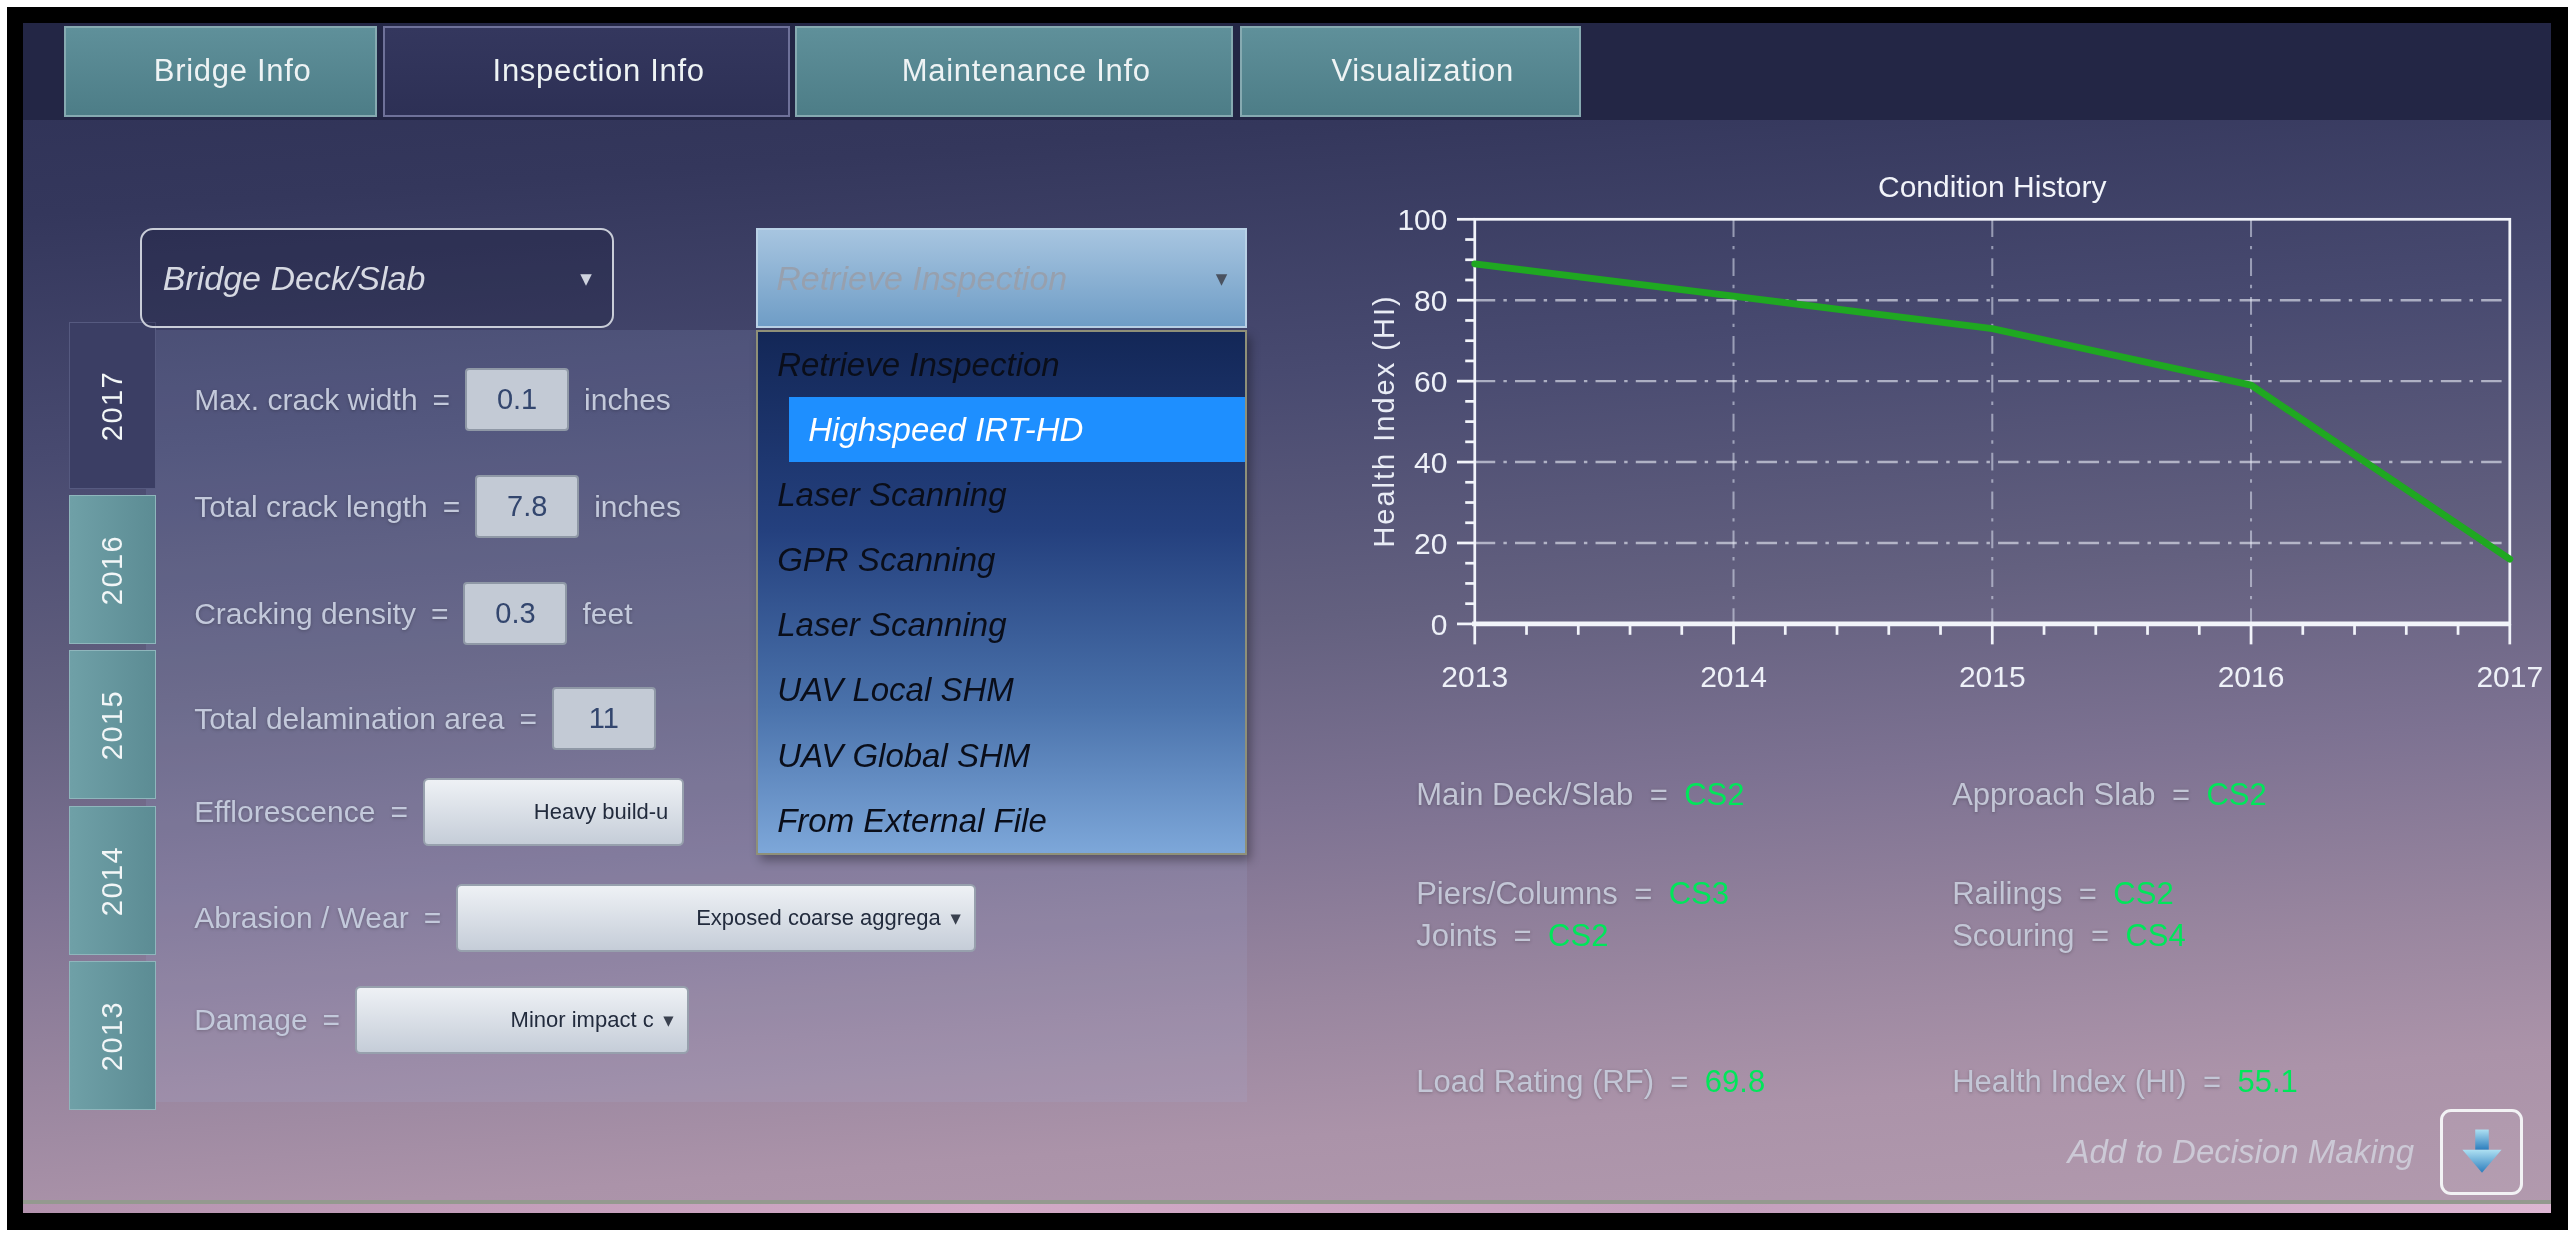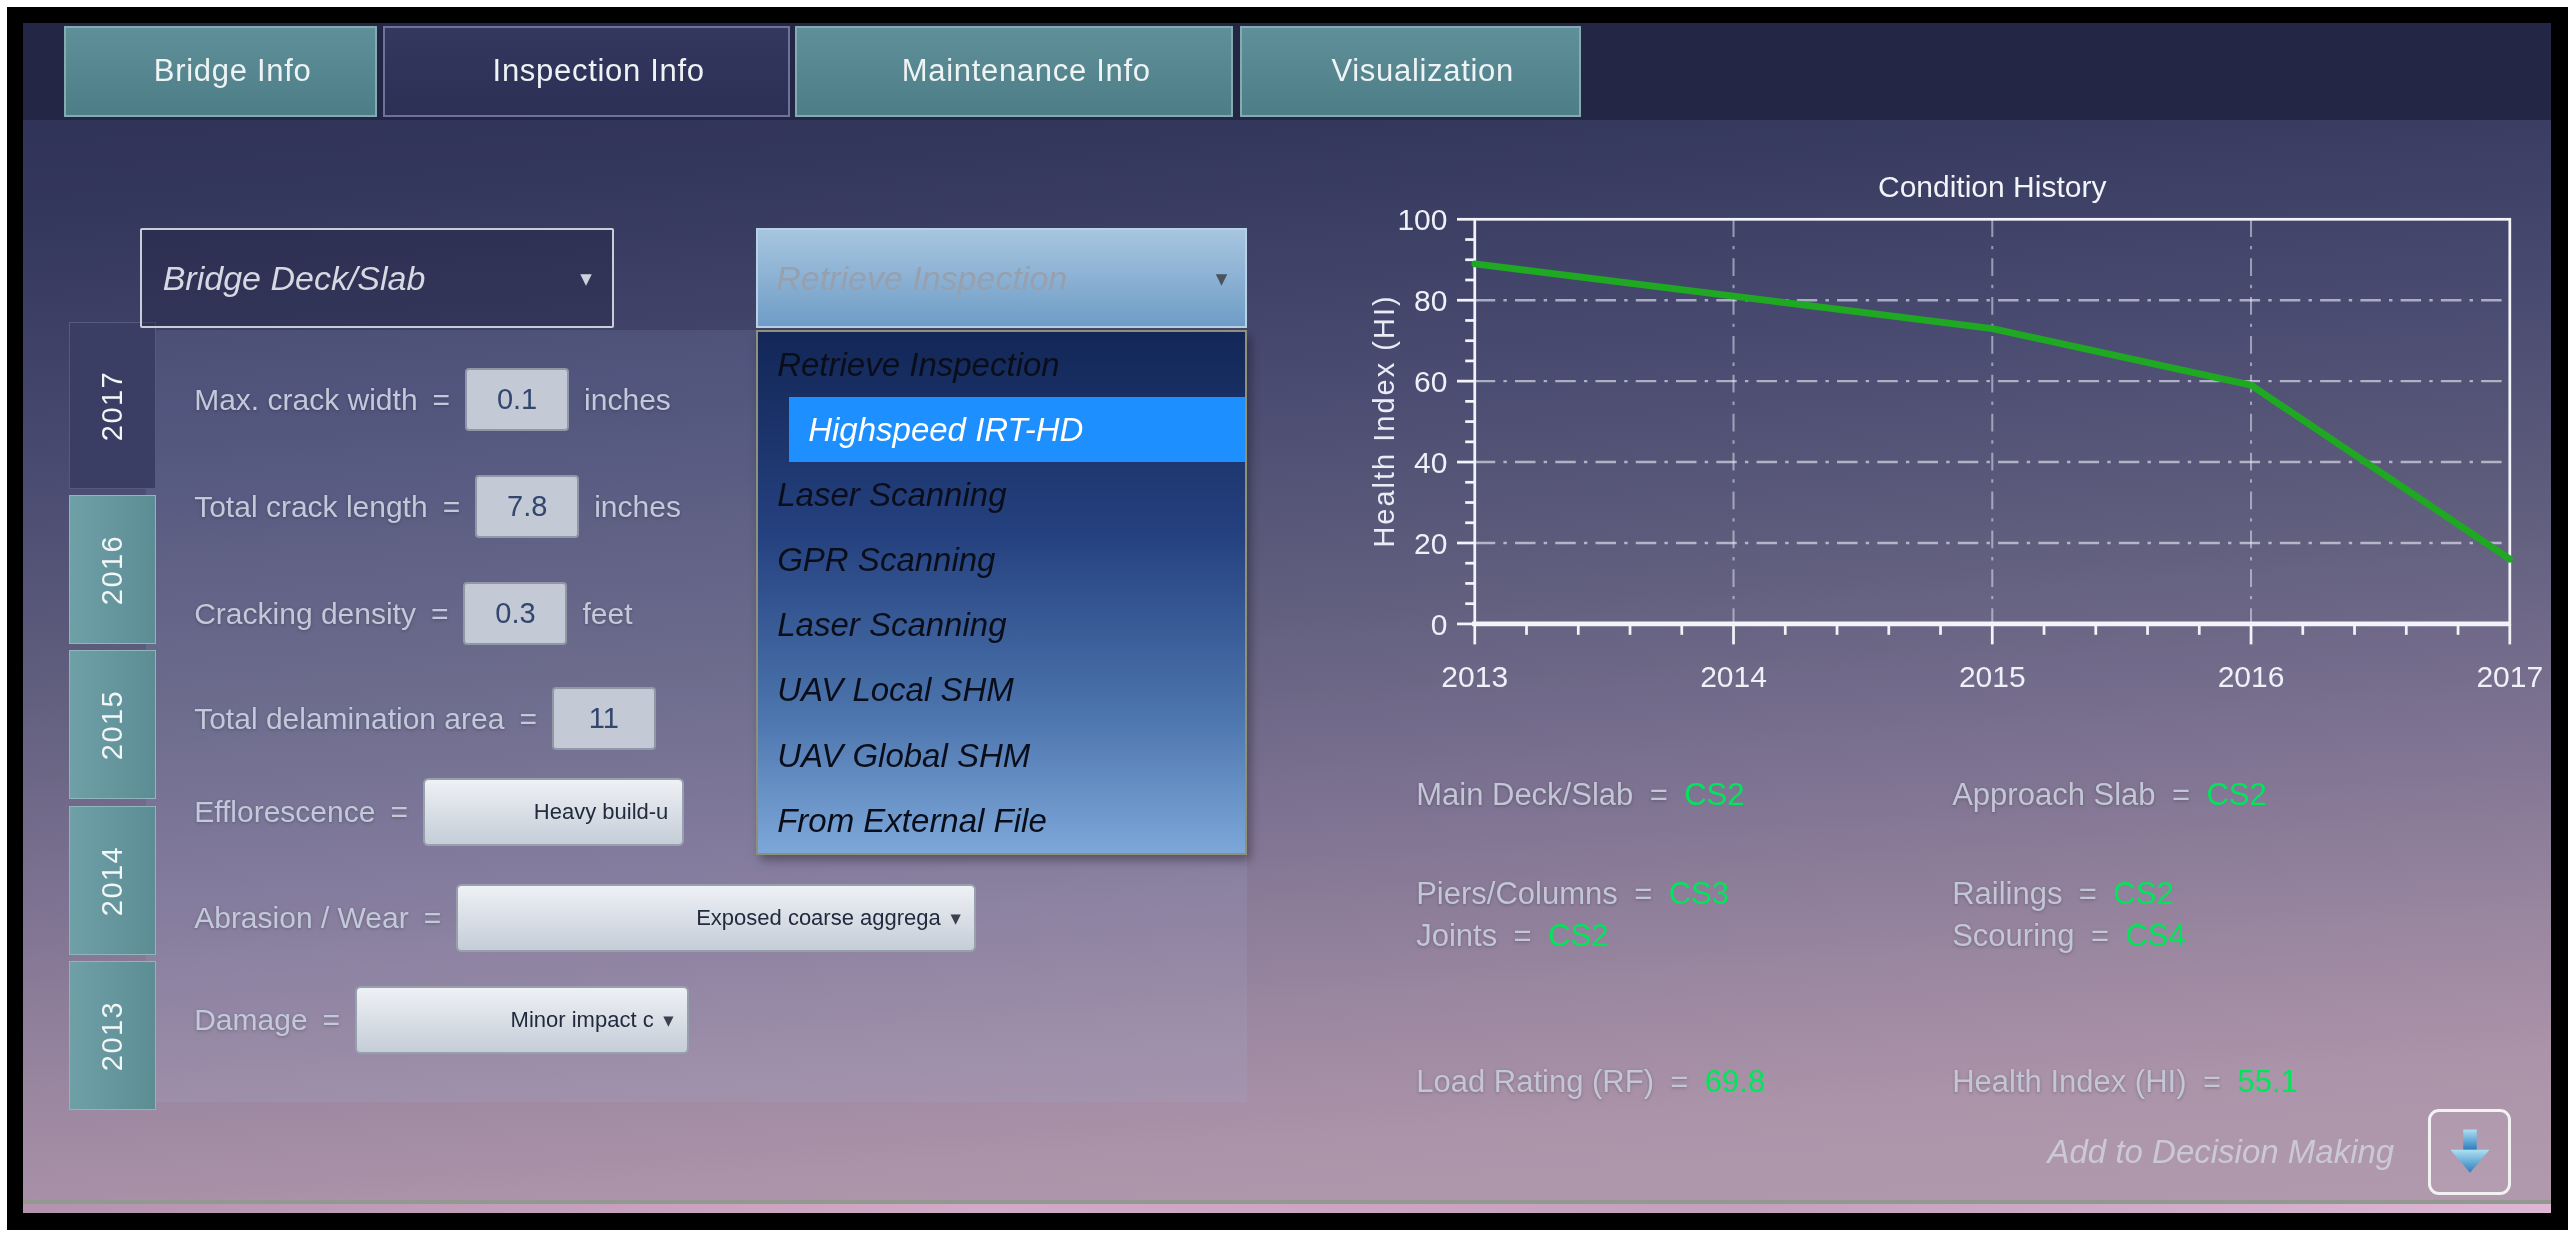--- a/index.html
+++ b/index.html
@@ -10,21 +10,21 @@
     background:linear-gradient(176deg,#2e3155 0%,#34375c 14%,#484a70 32%,#63607f 50%,
                #7d7292 64%,#99869f 78%,#ab93a9 88%,#b29aae 100%);}
   
   .tabbar{position:absolute;left:0;top:0;width:2528px;height:97px;background:#232645;}
   .tab{position:absolute;top:2.7px;height:91px;display:flex;align-items:center;justify-content:center;
        font-size:31px;color:#eef3f4;letter-spacing:0.7px;
        background:linear-gradient(#5f909a,#4d7d87);border:2px solid #86aab1;box-sizing:border-box;padding-left:24px;}
   .tab.active{background:linear-gradient(#34375e,#2d3055);border-color:#6e7199;}
   
   .combo{position:absolute;left:117px;top:205px;width:474px;height:100px;box-sizing:border-box;
-         border:2.7px solid #c9cdd8;border-radius:2px;background:rgba(24,28,56,0.30);
+         border:2.7px solid #c9cdd8;border-radius:13px;background:rgba(24,28,56,0.30);
          display:flex;align-items:center;padding:0 20.5px;z-index:5;}
   .combo .val{flex:1;font-size:34px;font-style:italic;color:#d6d9e2;white-space:nowrap;}
   .combo .arr{font-size:23px;color:#cfd3de;}
   .retrieve-btn{position:absolute;left:733px;top:205px;width:491px;height:100px;box-sizing:border-box;
          border:2.7px solid #b9d1e6;background:linear-gradient(#a7c5e0,#6f9dc6);
          display:flex;align-items:center;padding:0 18px;z-index:5;}
   .retrieve-btn .val{flex:1;font-size:34px;font-style:italic;color:#97a0ae;white-space:nowrap;}
   .retrieve-btn .arr{font-size:23px;color:#4a5260;}
   
   .ddlist{position:absolute;left:733px;top:307px;width:491px;height:525px;box-sizing:border-box;
@@ -66,21 +66,21 @@
   .plotbox{fill:none;stroke:#f2f4fa;stroke-width:4;}
   .axis-bottom{stroke:#f2f4fa;stroke-width:7;}
   .ytick,.xtick{fill:#eef1f8;font-size:44px;font-family:"Liberation Sans",sans-serif;}
   .dataline{fill:none;stroke-width:10;stroke-linejoin:round;stroke-linecap:round;}
   
   .crow{position:absolute;left:1393px;width:1105px;display:flex;height:57px;align-items:center;z-index:3;}
   .ccell{display:flex;align-items:center;gap:16.4px;white-space:nowrap;}
   .ccell.c1{width:536px;}
   .clabel{font-size:31px;color:#c3c6d6;text-shadow:0 1.4px 3.4px rgba(0,0,0,0.25);}
   .cvalue{font-size:31px;color:#00e65a;}
-  .action{position:absolute;right:40px;top:1086px;display:flex;align-items:center;gap:34px;z-index:3;text-align:center;}
+  .action{position:absolute;right:28px;top:1086px;display:flex;align-items:center;gap:26px;z-index:3;text-align:center;}
   .action .atext{font-size:33px;font-style:italic;color:#ccc9d6;white-space:nowrap;}
   .abtn{width:83px;height:86px;box-sizing:border-box;border:3.4px solid #f2f2f4;border-radius:11px;
         display:flex;align-items:center;justify-content:center;background:rgba(255,255,255,0.04);}
   
   .edge-gray{position:absolute;left:0;right:0;bottom:9.6px;height:3.4px;background:#94998f;z-index:60;}
   .edge-pink{position:absolute;left:0;right:0;bottom:0;height:9.6px;z-index:60;
         background:linear-gradient(90deg,#b393ae,#d2a9c6 38%,#c4a0bd 68%,#dcb6d2);}
 </style>
 </head>
 <body>

